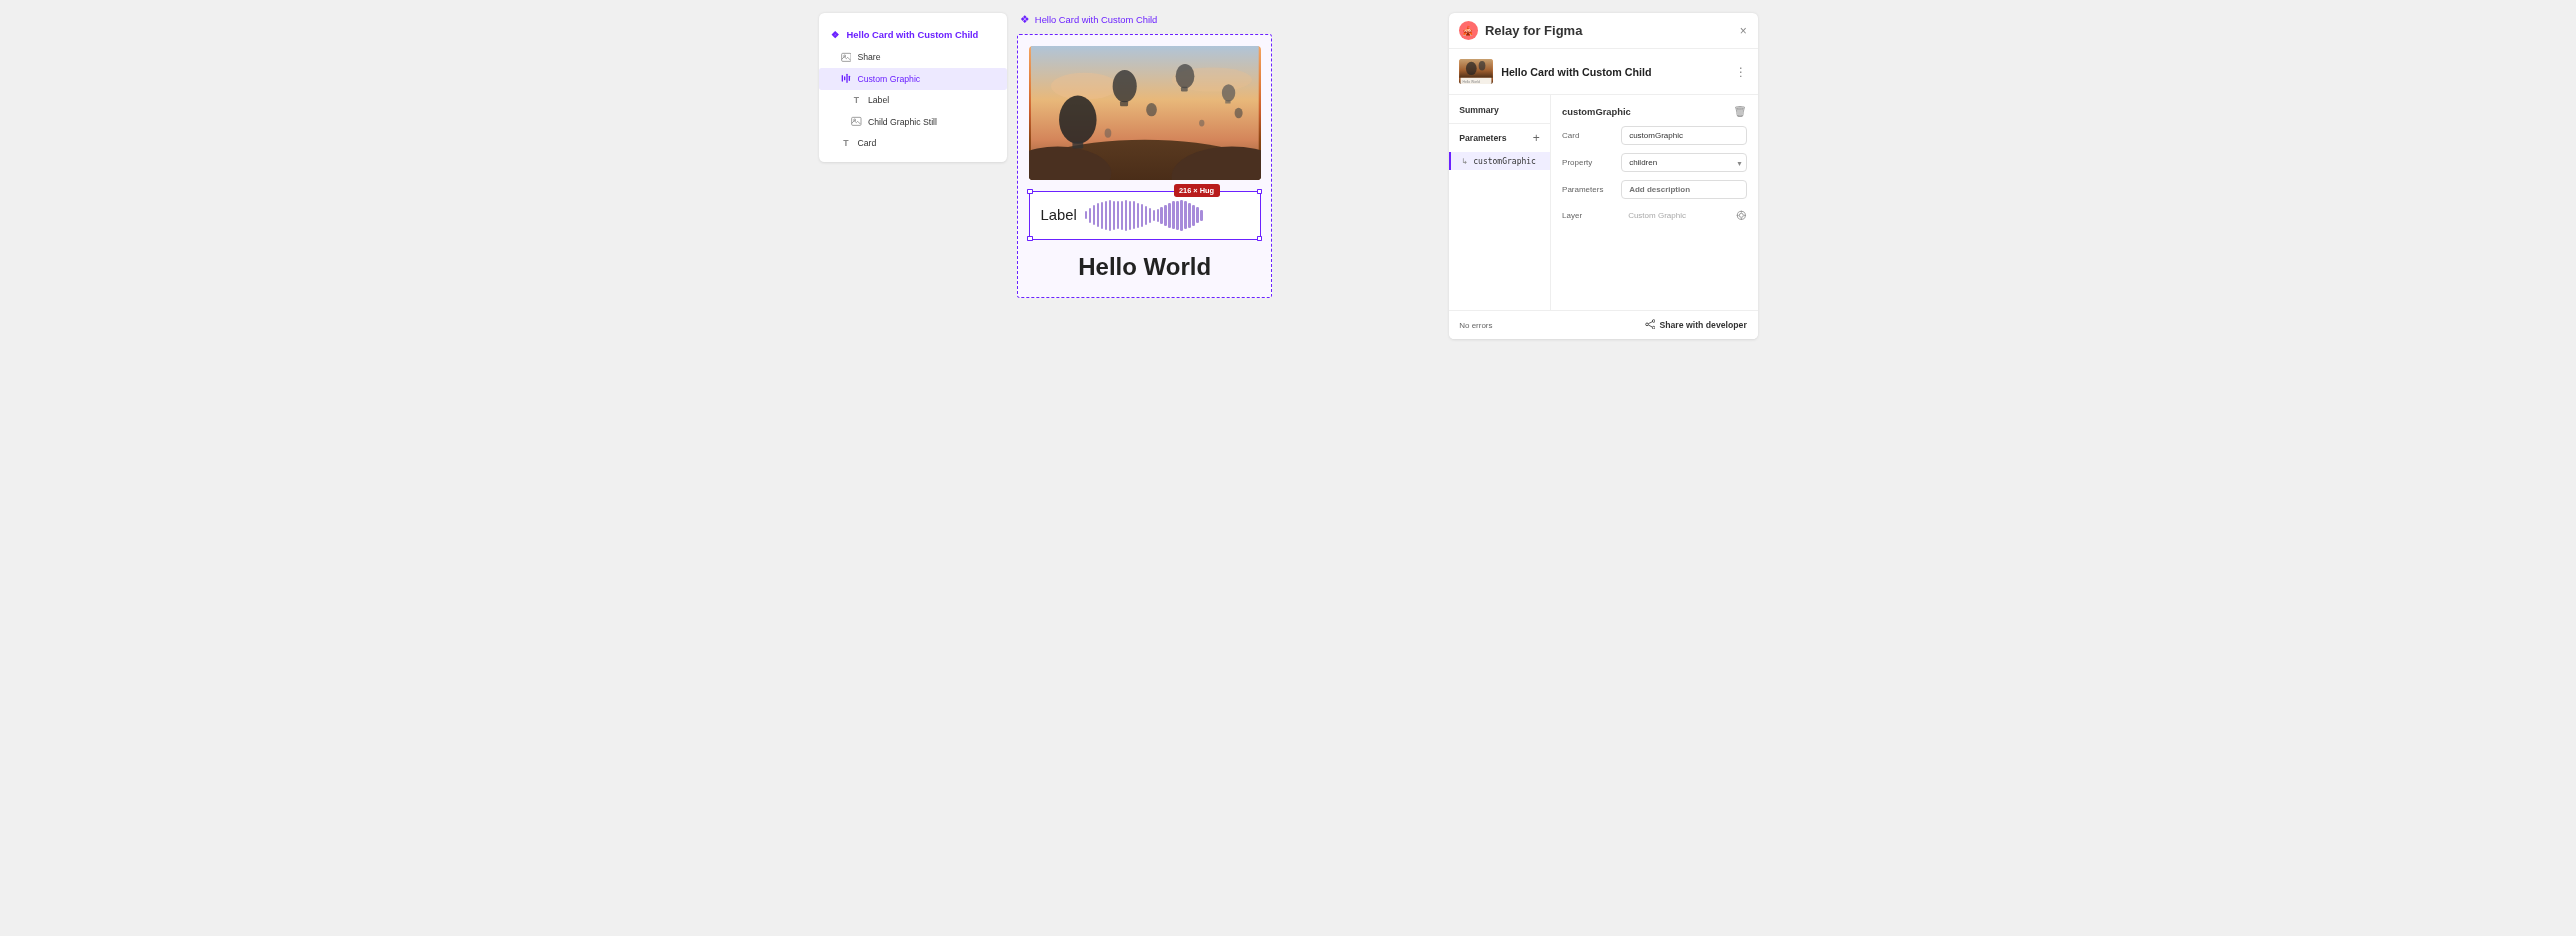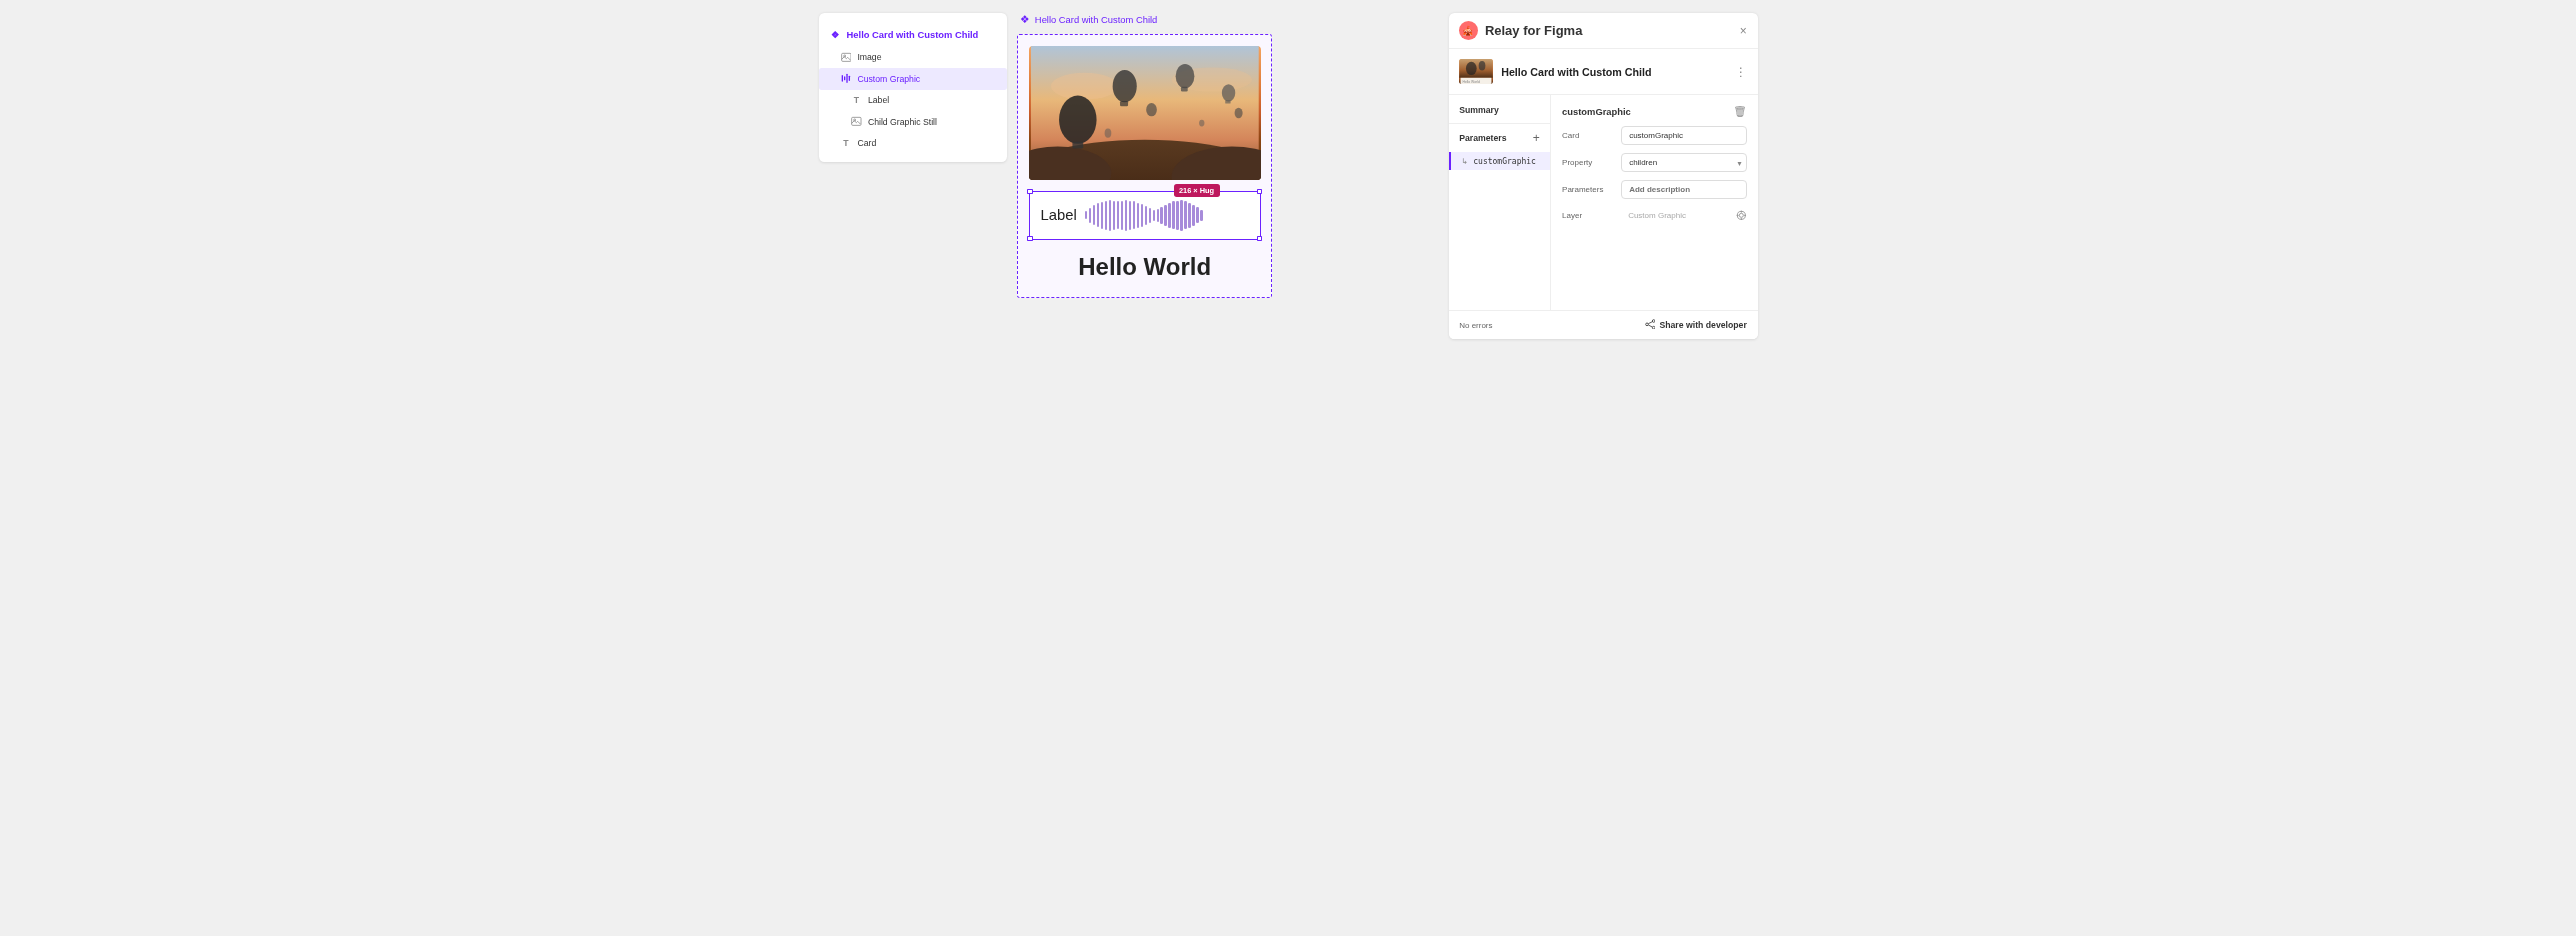--- a/index.html
+++ b/index.html
@@ -140,21 +140,21 @@
       align-items: center;
       gap: 1.3px;
       flex: 1;
     }
     .waveform-bar {
       background: #a78bda;
       border-radius: 1.3px;
       width: 2.7px;
     }
     .size-badge {
-      background: #be185d;
+      background: #b91c1c;
       color: #fff;
       font-size: 7.4px;
       padding: 2px 5.4px;
       border-radius: 2.7px;
       font-weight: 600;
       position: absolute;
       top: -8px;
       right: 40px;
     }
     .hello-world-text {
@@ -413,21 +413,21 @@
       <span>Hello Card with Custom Child</span>
     </div>
     <div class="layer-item layer-indent-1">
       <span class="icon">
         <svg width="10.7" height="10.7" viewBox="0 0 16 16" fill="none">
           <rect x="1" y="2" width="14" height="12" rx="1.5" stroke="#888" stroke-width="1.2" fill="none"></rect>
           <circle cx="5.5" cy="6" r="1.5" stroke="#888" stroke-width="1.2" fill="none"></circle>
           <path d="M1 11l4-4 3 3 2-2 4 4" stroke="#888" stroke-width="1.2" fill="none" stroke-linejoin="round"></path>
         </svg>
       </span>
-      <span>Image</span>
+      <span>Share</span>
     </div>
     <div class="layer-item layer-indent-1 selected">
       <span class="icon purple">
         <svg width="10.7" height="10.7" viewBox="0 0 16 16" fill="none">
           <rect x="1" y="3" width="2" height="10" rx="1" fill="#6B21FF"></rect>
           <rect x="4.5" y="5" width="2" height="6" rx="1" fill="#6B21FF"></rect>
           <rect x="8" y="1" width="2" height="14" rx="1" fill="#6B21FF"></rect>
           <rect x="11.5" y="4" width="2" height="8" rx="1" fill="#6B21FF"></rect>
         </svg>
       </span>

